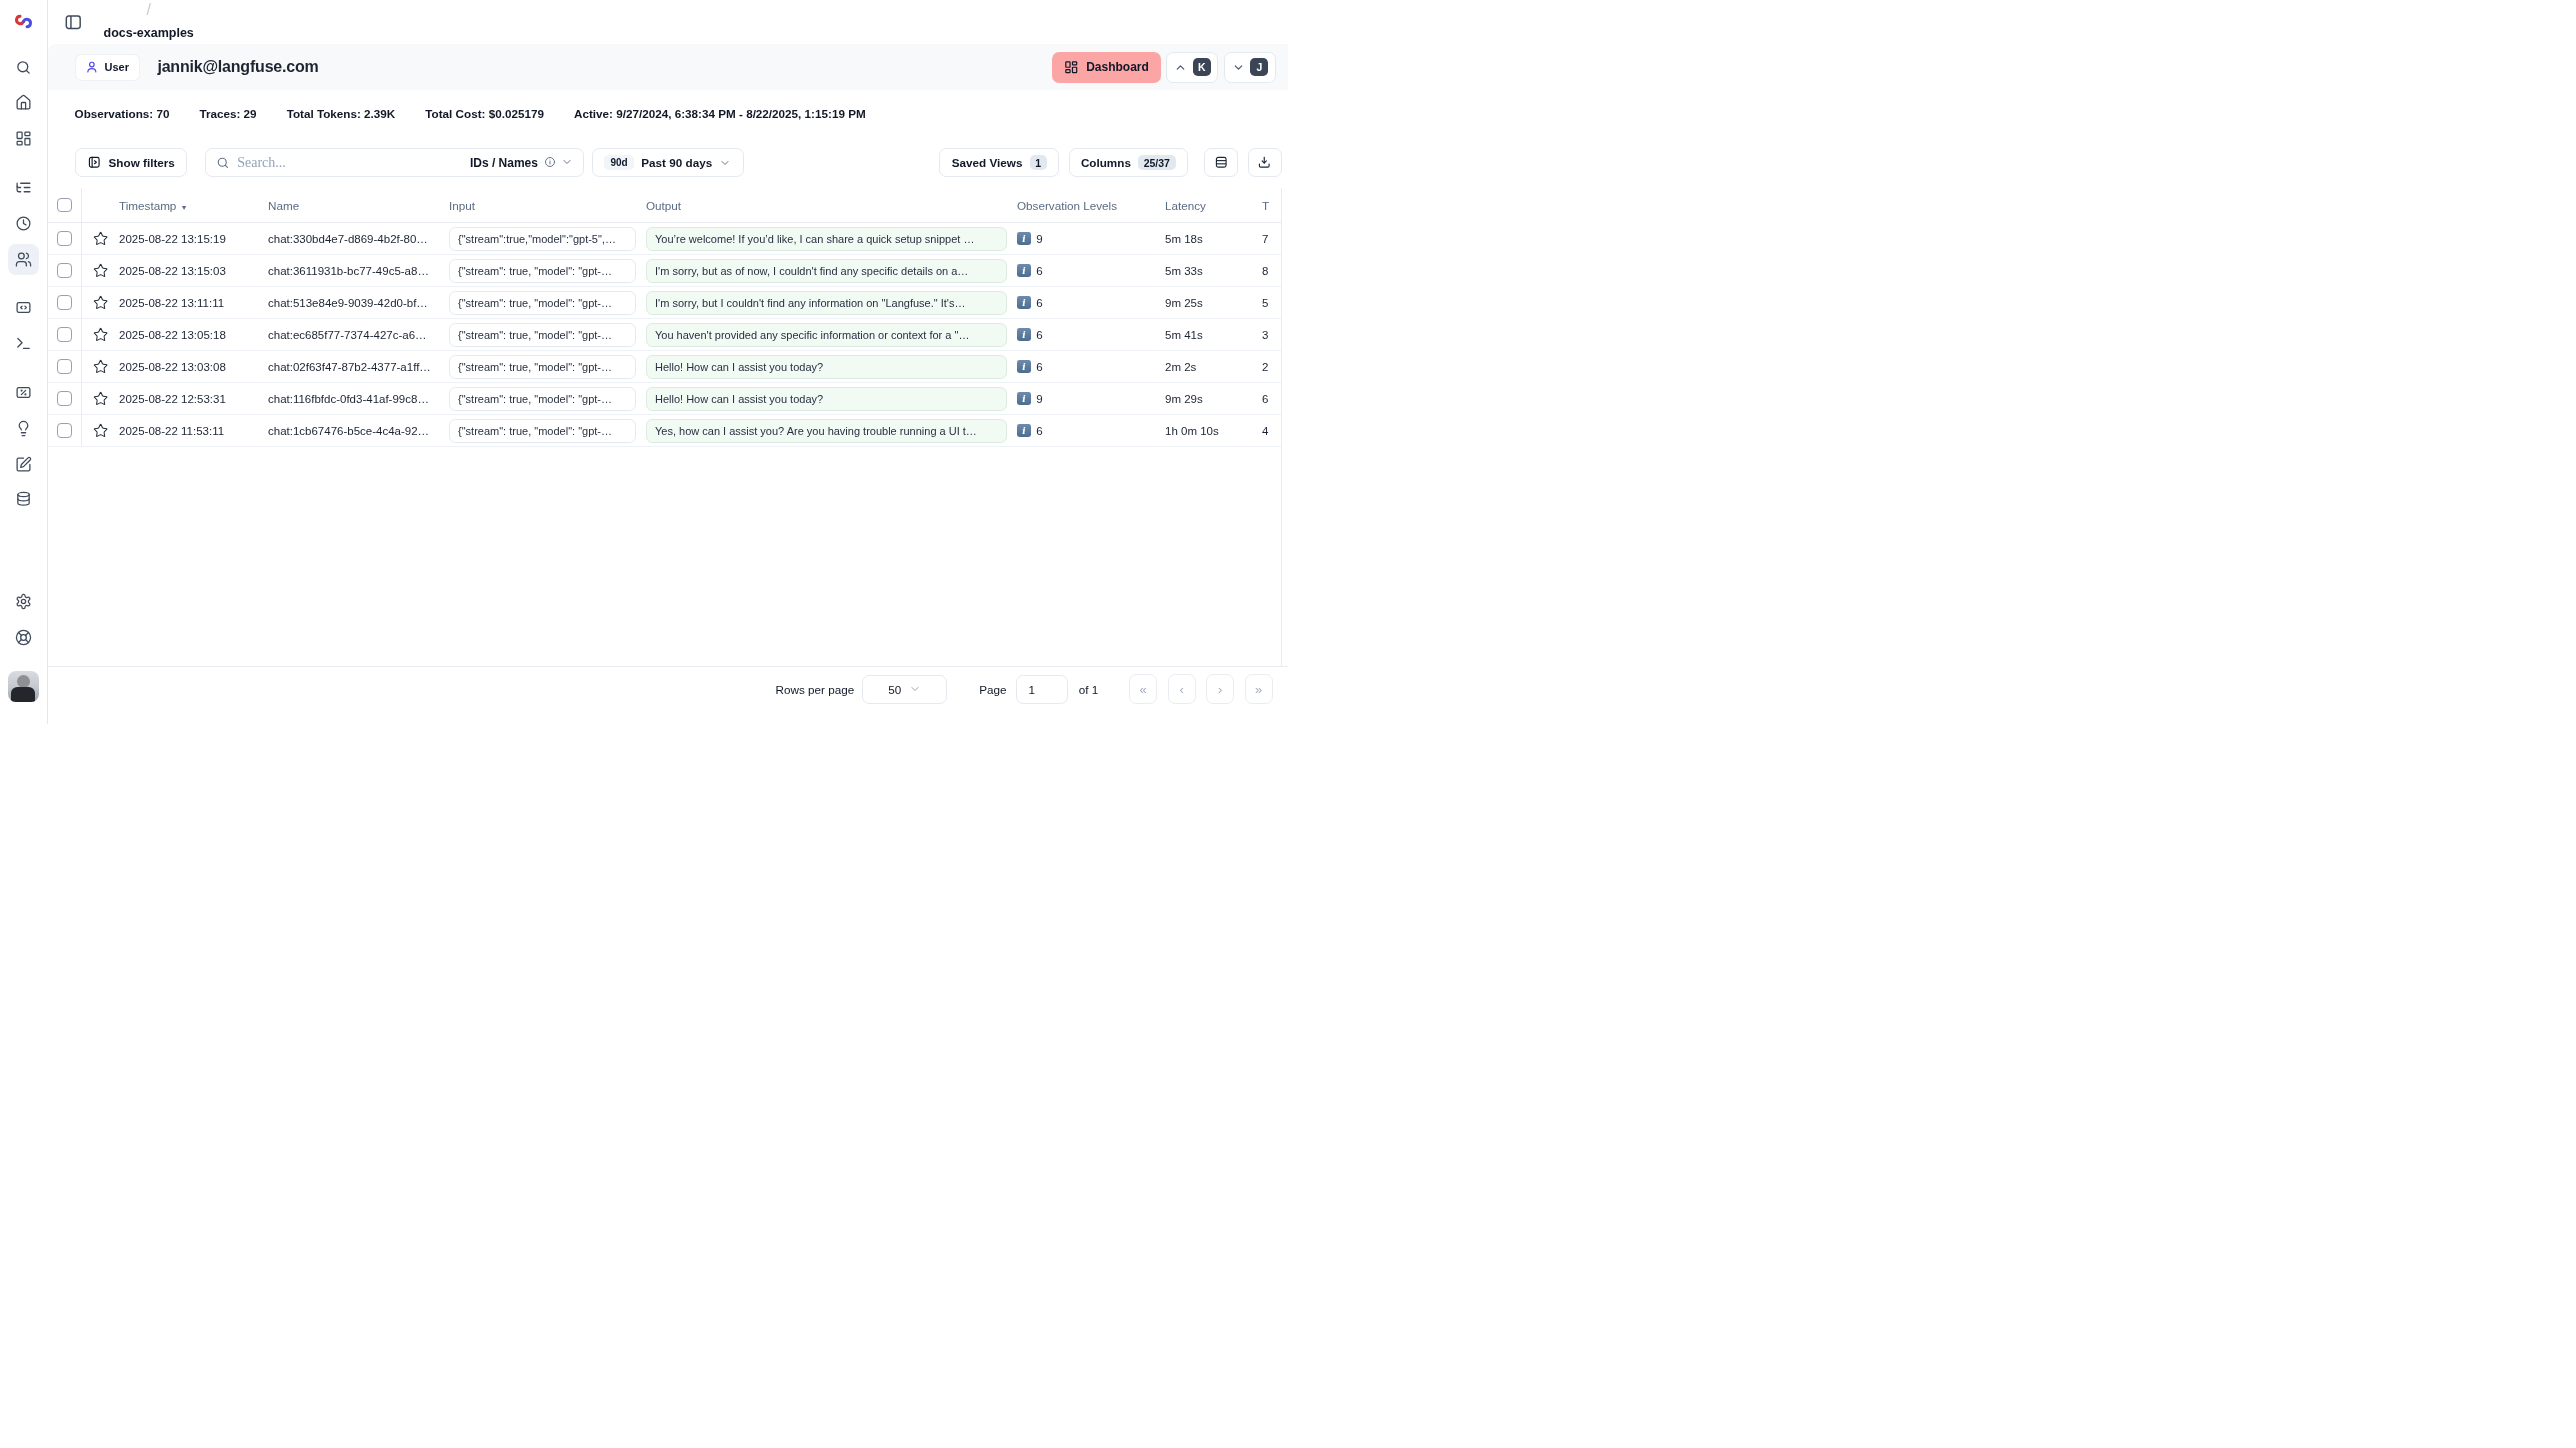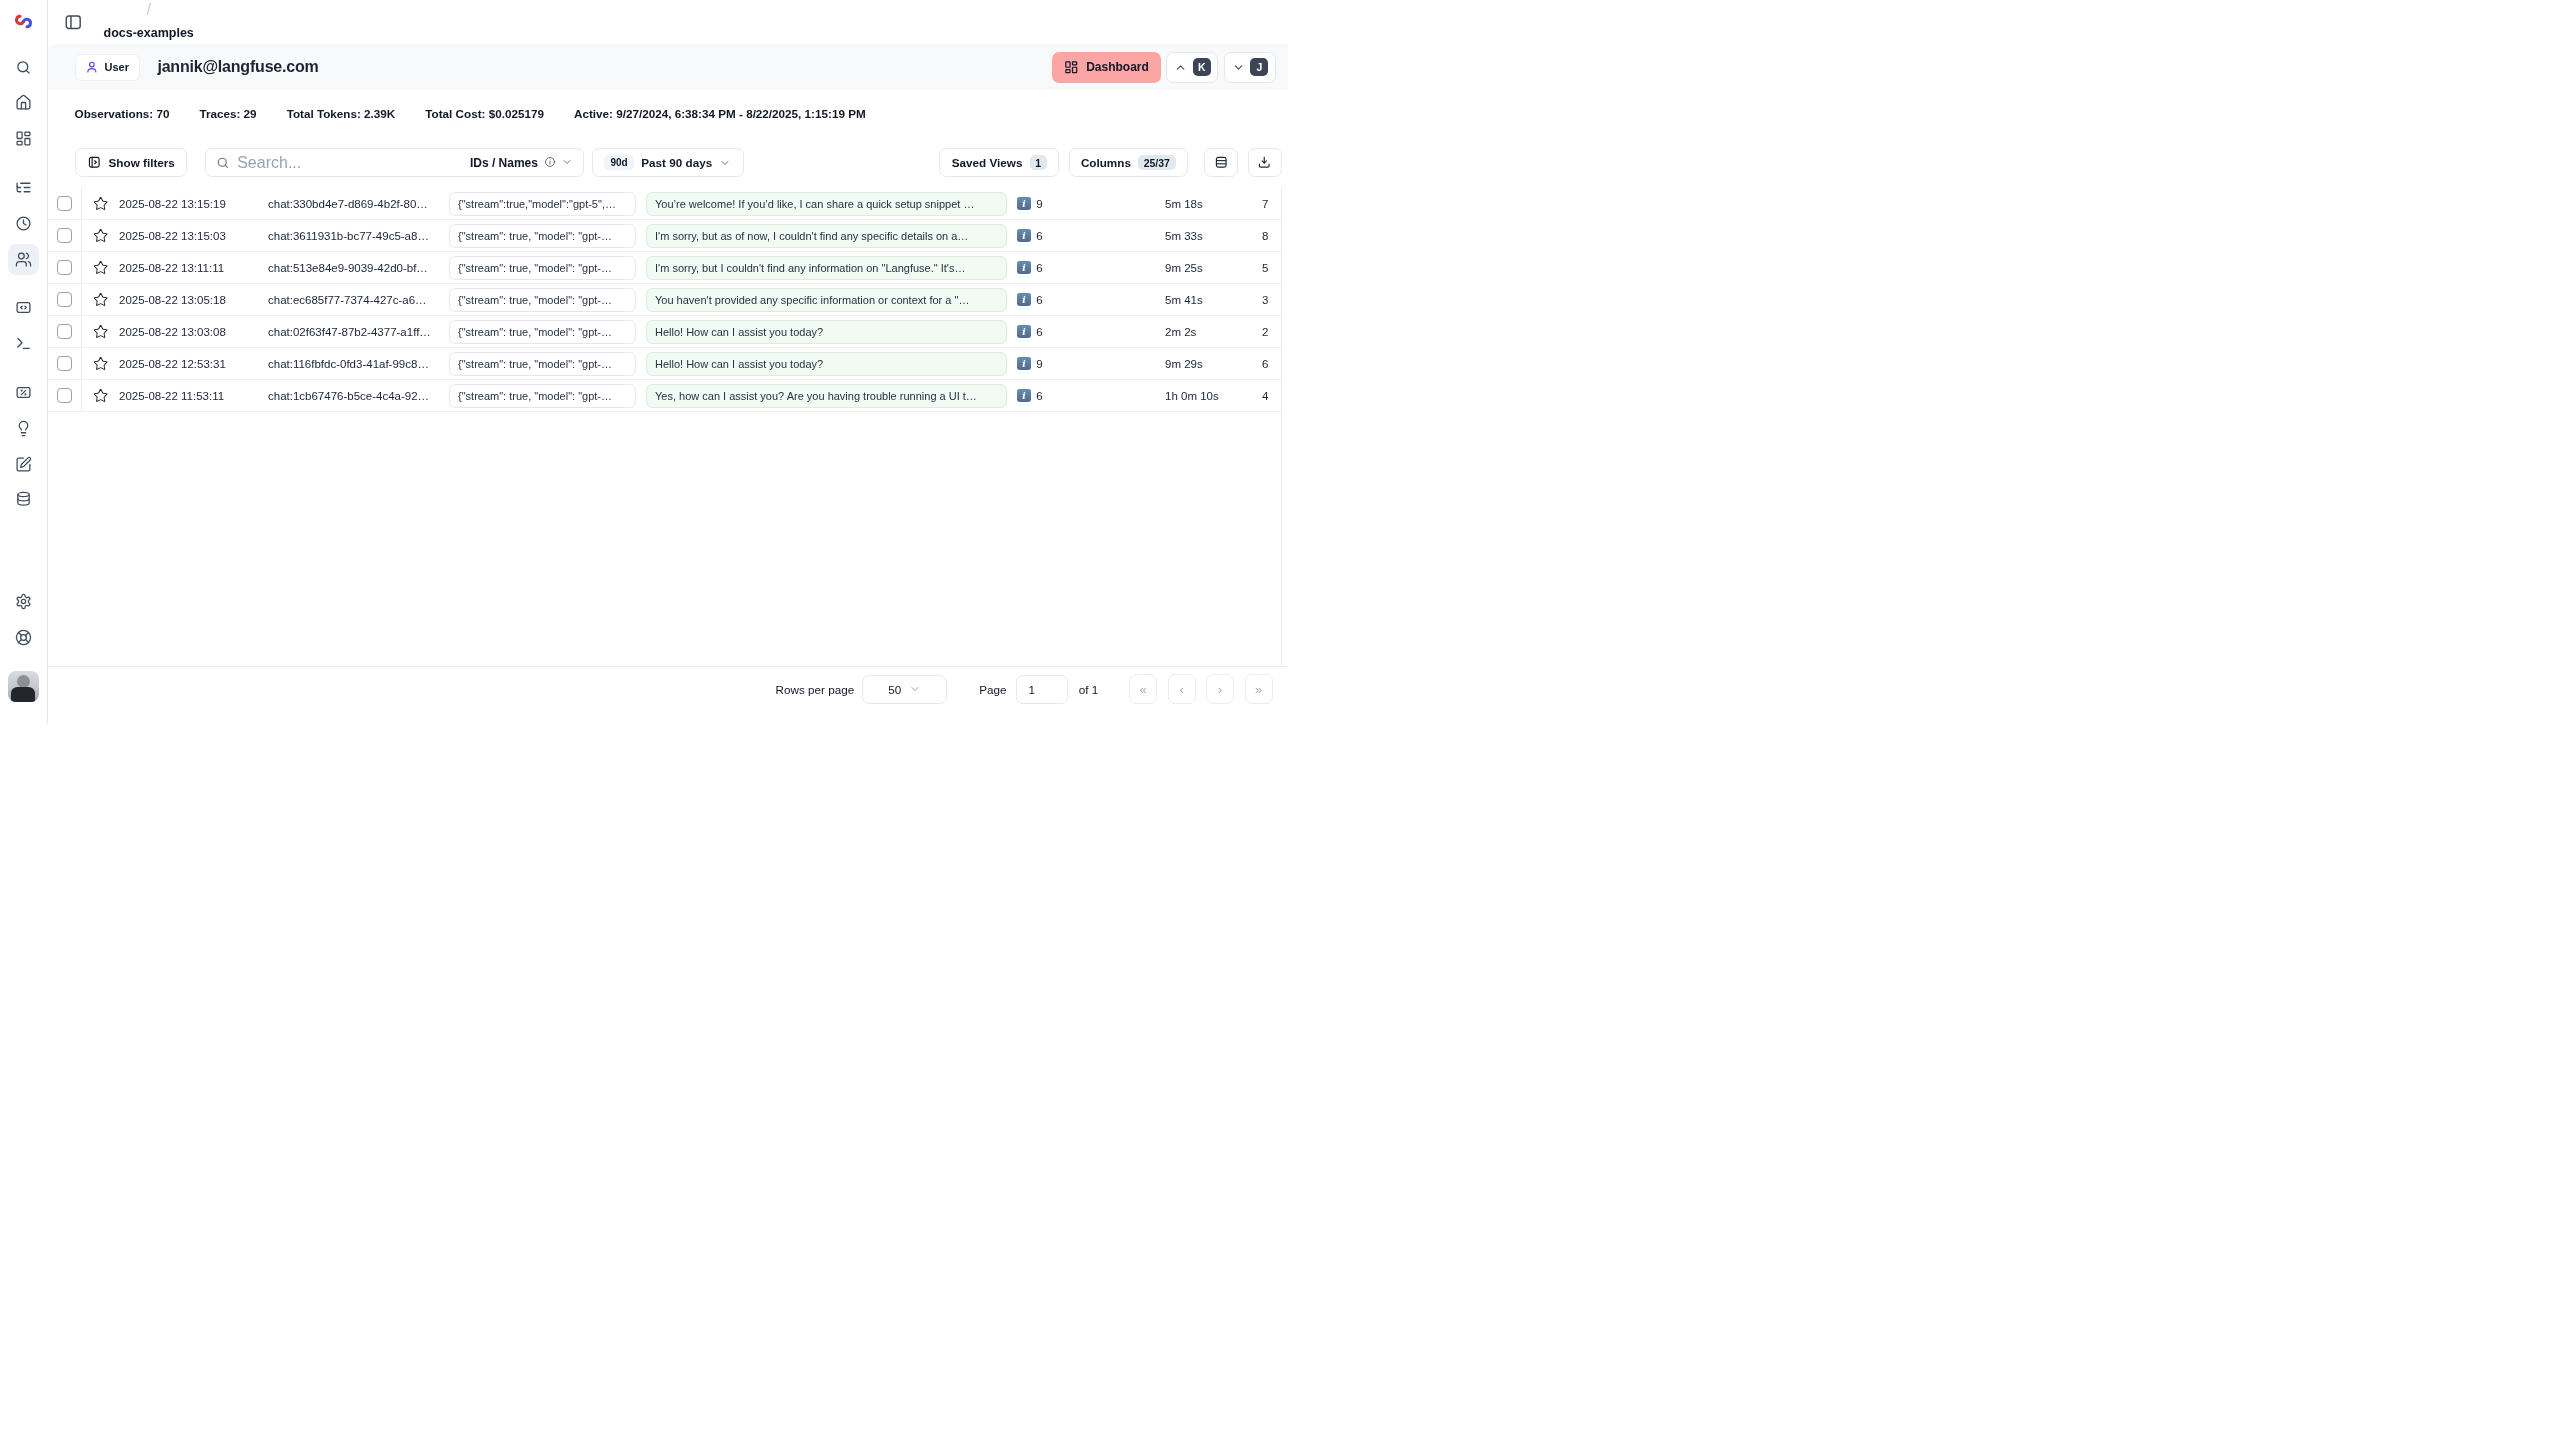--- a/index.html
+++ b/index.html
@@ -58,22 +58,22 @@
   .tab { position:relative; padding:0 9.7px 12px; margin-right:14.5px; font-size:12.5px; font-weight:600; color:#64748b; cursor:pointer; }
   .tab.active { color:#4338ca; }
   .tab.active::after { content:""; position:absolute; left:0; right:0; bottom:-0.8px; height:2.4px; background:#4338ca; border-radius:1.6px; }
 
   
   .filterbar { display:flex; align-items:center; padding:10.5px 6.4px 10.5px 26.6px; flex:0 0 51px; }
   .btn { display:inline-flex; align-items:center; gap:7.2px; height:29px; border:0.8px solid #e4e9ef; border-radius:7.2px;
     background:#fff; font-size:11.7px; font-weight:600; color:#111827; padding:0 11.3px; cursor:pointer; white-space:nowrap; }
   .search-box { width:379px; margin-left:17.7px; margin-right:8px; height:29px; border:0.8px solid #e4e9ef; border-radius:7.2px;
     background:#fff; display:flex; align-items:center; padding:0 9.7px; gap:8px; }
-  .search-box input { border:none; outline:none; flex:1; font-size:16px; color:#111827; min-width:0;
-    font-family:Liberation Sans, sans-serif; }
+  .search-box input { border:none; outline:none; flex:1; font-size:14px; color:#111827; min-width:0;
+    font-family:Liberation Serif, serif; }
   .search-box input::placeholder { color:#94a3b8; }
   .scope { display:flex; align-items:flex-start; gap:5.6px; font-size:12px; font-weight:600; color:#111827; cursor:pointer; }
   .count-badge { background:#e2e8f0; border-radius:4.8px; padding:1.6px 5.6px; font-size:10.5px; font-weight:600; color:#111827; }
   .fb-right { margin-left:auto; display:flex; align-items:center; gap:9.7px; }
   .sq-btn { width:34px; height:29px; border:0.8px solid #e4e9ef; border-radius:7.2px; background:#fff;
     display:flex; align-items:center; justify-content:center; color:#1f2937; cursor:pointer; }
   .sq-btn.first { margin-left:6.4px; }
 
   
   .table-area { flex:1; display:flex; flex-direction:column; margin-right:6.4px; border-right:0.8px solid #e8ecf0; min-height:0; overflow:hidden; }
@@ -359,20 +359,33 @@
           <svg width="14.5" height="14.5" viewBox="0 0 24 24" fill="none" stroke="currentColor" stroke-width="1.9" stroke-linecap="round" stroke-linejoin="round">
               <path d="M12 4v9"></path>
               <path d="m8.5 9.8 3.5 3.5 3.5-3.5"></path>
               <path d="M4 15v3a2 2 0 0 0 2 2h12a2 2 0 0 0 2-2v-3"></path>
             </svg>
         </button>
       </div>
     </div>
 
     <div class="table-area">
+      <div class="thead">
+        <div class="c-check">
+          <span class="checkbox"></span>
+        </div>
+        <div class="c-star"></div>
+        <div class="c-time"><span>Timestamp</span><span class="sort">▼</span></div>
+        <div class="c-name">Name</div>
+        <div class="c-input">Input</div>
+        <div class="c-output">Output</div>
+        <div class="c-levels">Observation Levels</div>
+        <div class="c-latency">Latency</div>
+        <div class="c-tokens">T</div>
+      </div>
       <div id="table-body">
   <div class="trow">
     <div class="c-check">
       <span class="checkbox"></span>
     </div>
     <div class="c-star">
       <svg class="star" width="15.3" height="15.3" viewBox="0 0 24 24" fill="none" stroke="currentColor" stroke-width="1.6" stroke-linecap="round" stroke-linejoin="round">
                 <path d="M11.5 2.3a.53.53 0 0 1 .95 0l2.31 4.68a2.12 2.12 0 0 0 1.6 1.16l5.16.76a.53.53 0 0 1 .3.9l-3.74 3.64a2.12 2.12 0 0 0-.61 1.88l.88 5.14a.53.53 0 0 1-.77.56l-4.62-2.43a2.12 2.12 0 0 0-1.97 0l-4.62 2.43a.53.53 0 0 1-.77-.56l.88-5.14a2.12 2.12 0 0 0-.61-1.88L2.16 9.8a.53.53 0 0 1 .3-.9l5.16-.76a2.12 2.12 0 0 0 1.6-1.16z"></path>
               </svg>
     </div>

